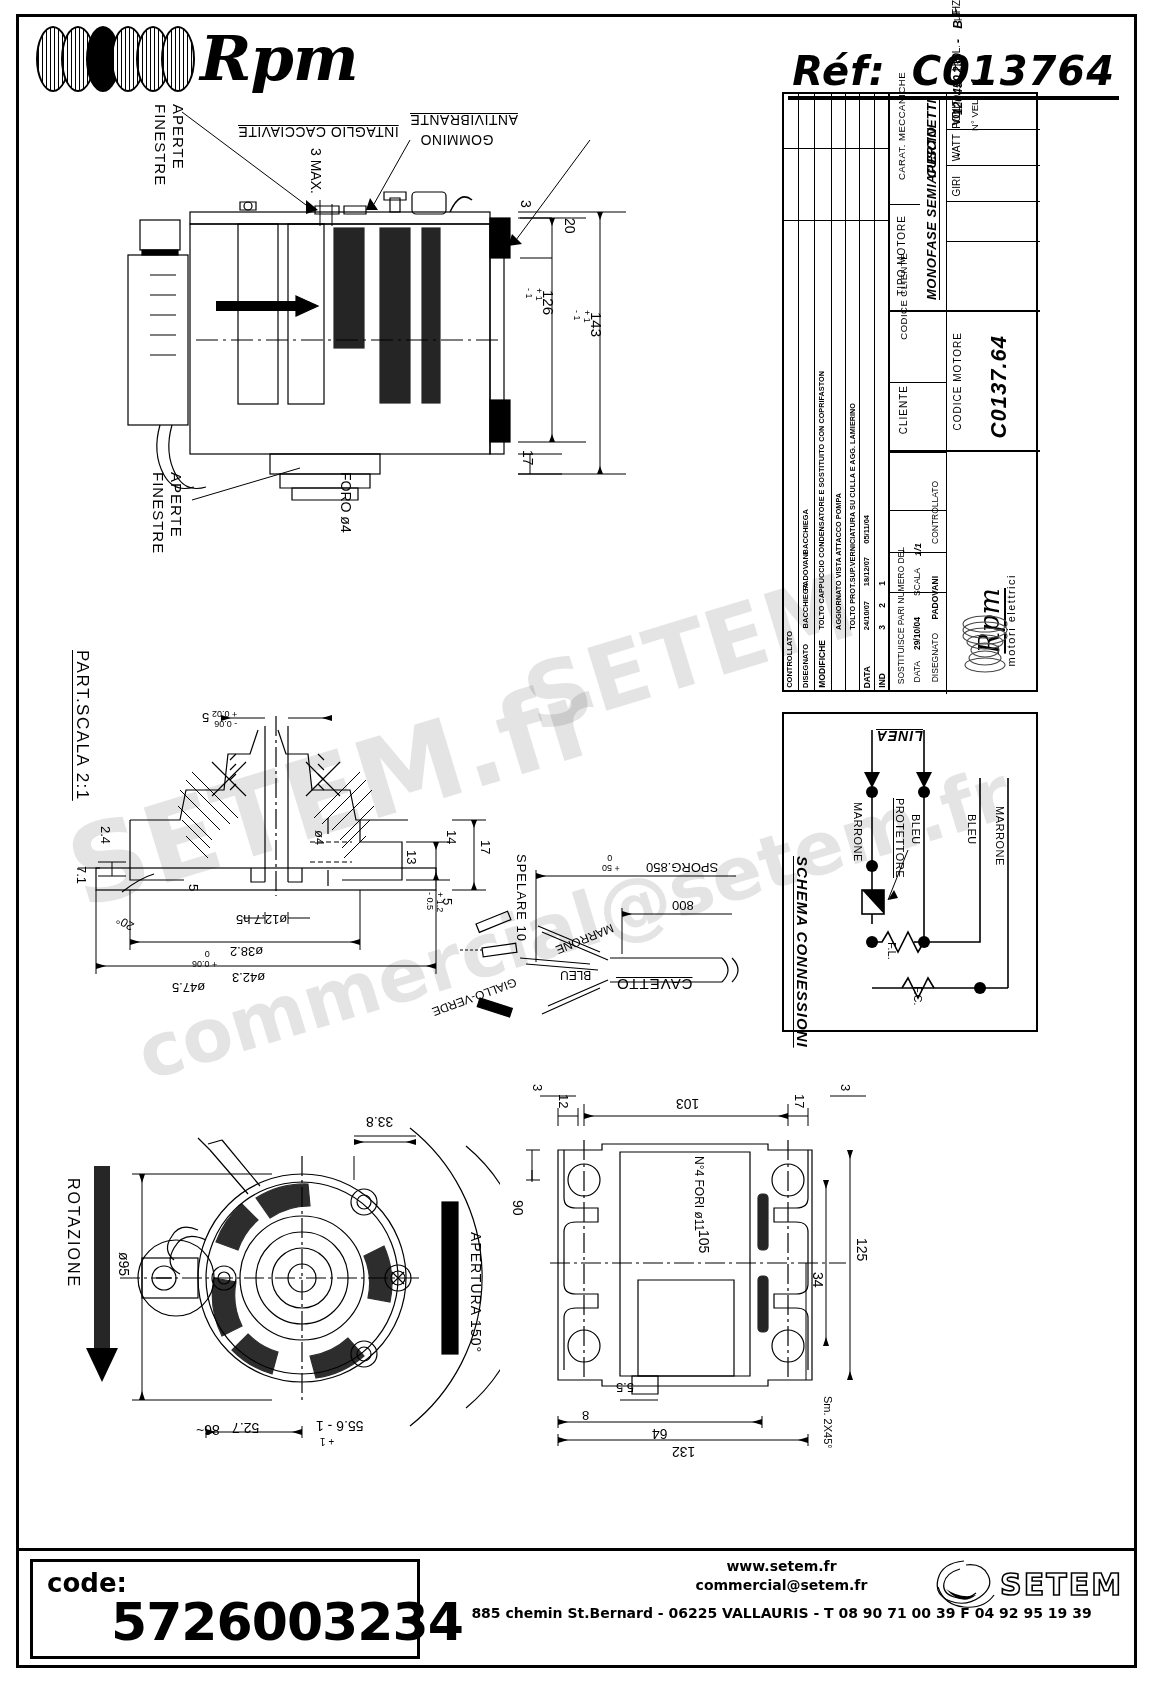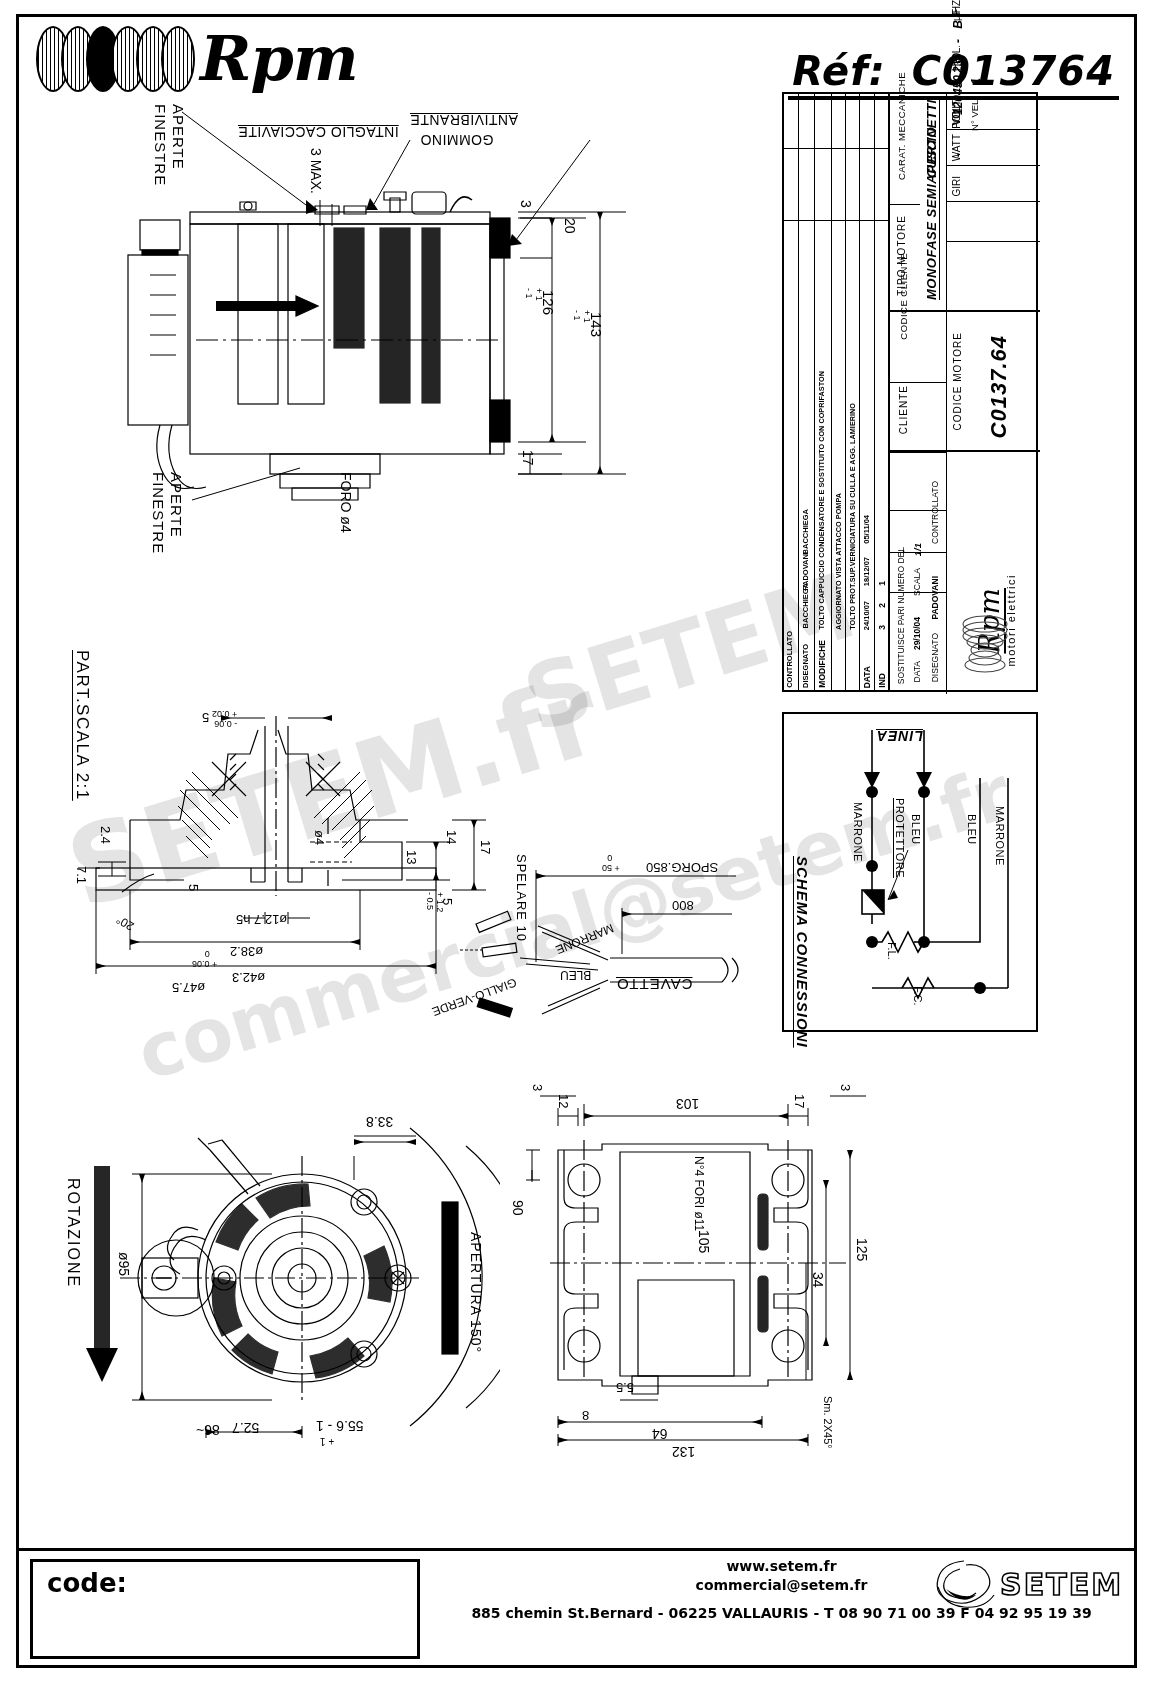--- a/index.html
+++ b/index.html
@@ -663,20 +663,21 @@
     <div class="lbl vtxt180" style="left:126px;top:100px;font-size:11px;letter-spacing:.5px;">BLEU</div>
     <div class="lbl vtxt180" style="left:182px;top:100px;font-size:11px;letter-spacing:.5px;">BLEU</div>
     <div class="lbl vtxt180" style="left:210px;top:92px;font-size:11px;letter-spacing:.5px;">MARRONE</div>
     <div class="lbl vtxt180" style="left:102px;top:228px;font-size:11px;">F.L.</div>
     <div class="lbl vtxt180" style="left:128px;top:272px;font-size:11px;">F.C.</div>
   </div>
 
   <div class="footer">
     <div class="codebox">
       <div class="lab">code:</div>
+      <div class="num">5726003234</div>
     </div>
     <div class="setemwrap">
       <div class="w1">www.setem.fr</div>
       <div class="w1">commercial@setem.fr</div>
       <div class="addr">885 chemin St.Bernard  -  06225 VALLAURIS  -  T 08 90 71 00 39   F 04 92 95 19 39</div>
     </div>
     <div class="setemlogo">
       <svg width="70" height="54" viewBox="0 0 70 54">
         <g stroke="#000" fill="none" stroke-width="1.2">
           <path d="M34 4 q-22 2 -26 18 q-4 16 12 22 q16 6 30 -4 q14 -10 8 -22 q-6 -12 -22 -10"></path>

